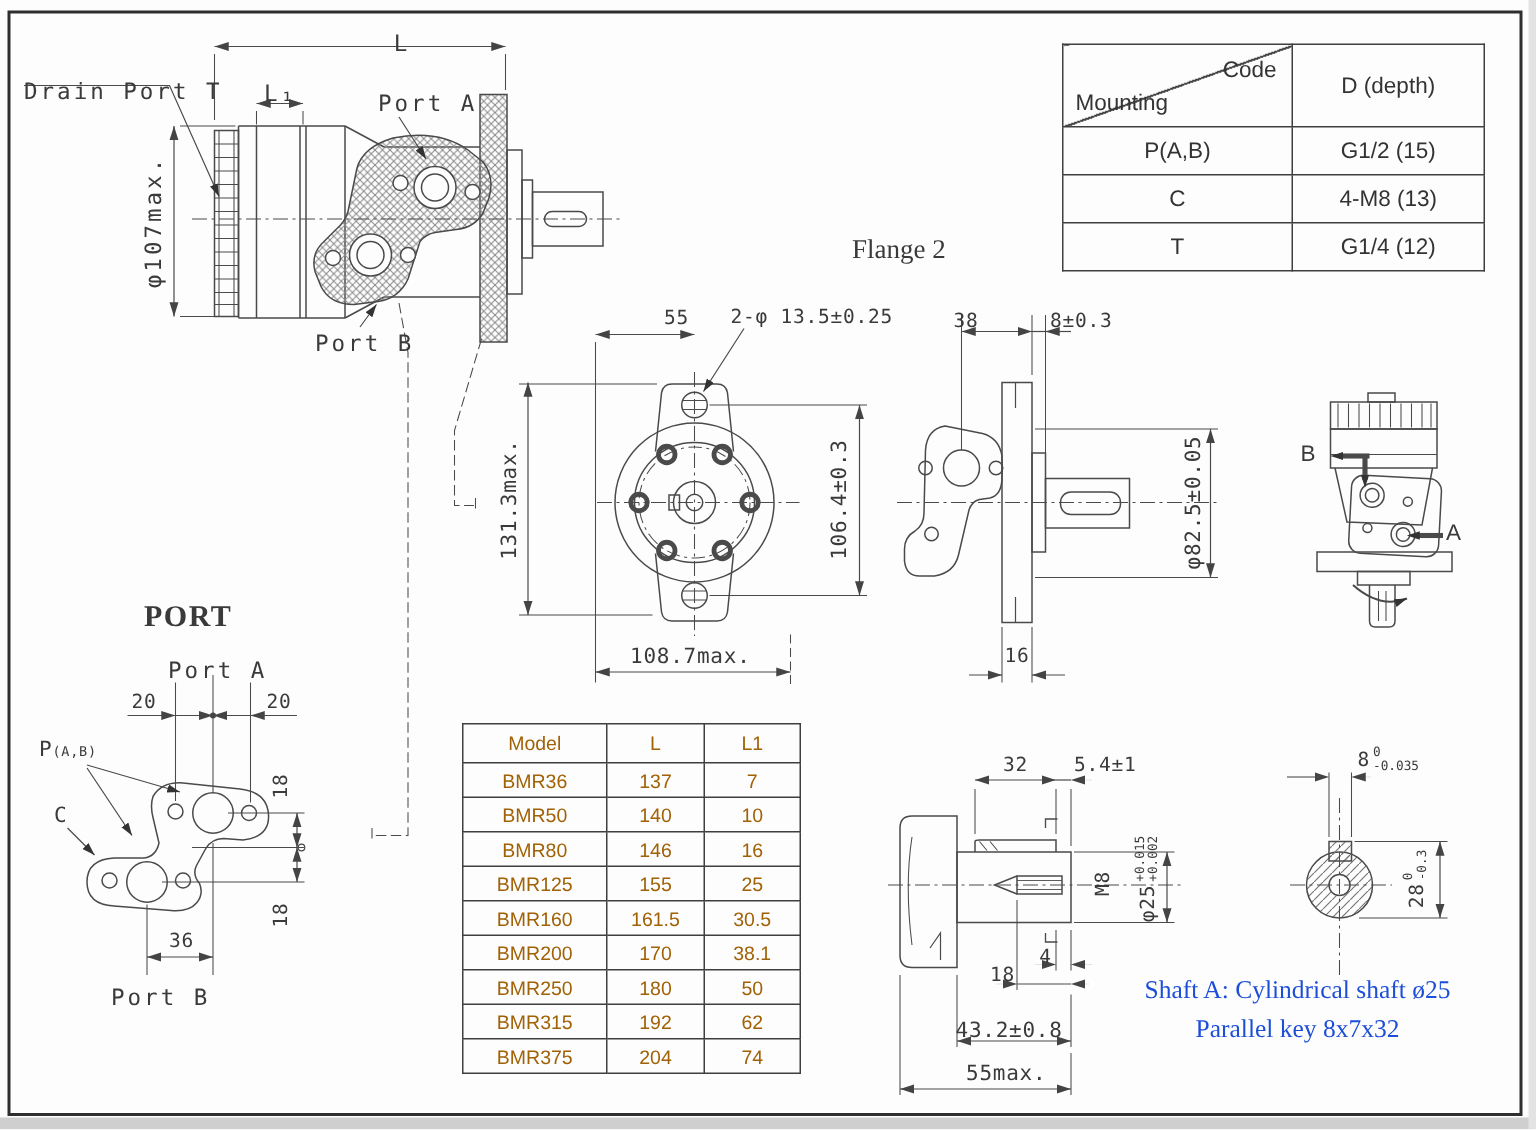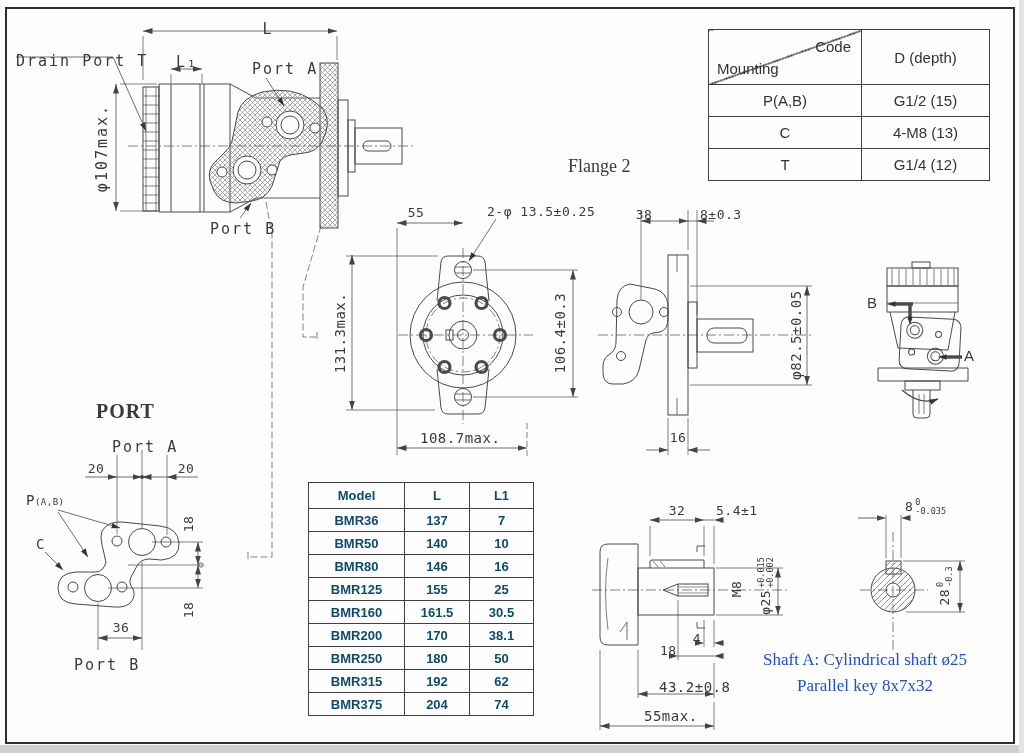--- a/index.html
+++ b/index.html
@@ -20,21 +20,21 @@
   table{border-collapse:collapse;position:absolute;table-layout:fixed;}
   td,th{border:1.6px solid #3f3f3f;text-align:center;vertical-align:middle;padding:0;}
   #mounting-table{left:708px;top:29px;width:279px;font-family:"Liberation Sans",sans-serif;font-size:15px;color:#333;}
   #mounting-table .c1{width:152px;}
   #mounting-table .c2{width:127px;}
   #mounting-table .hrow td{height:54px;}
   #mounting-table tbody td{height:31px;}
   .diag{position:relative;background:linear-gradient(to bottom right,transparent 49.4%,#3f3f3f 49.4%,#3f3f3f 50.8%,transparent 50.8%);text-align:center;}
   .diag .code{position:absolute;right:10px;top:8px;}
   .diag .mount{position:absolute;left:8px;bottom:7px;}
-  #model-table{left:308px;top:482px;width:222px;font-family:"Liberation Sans",sans-serif;font-size:13px;font-weight:700;color:#0c4a6e;}
+  #model-table{left:308px;top:482px;width:222px;font-family:"Liberation Sans",sans-serif;font-size:13px;font-weight:400;color:#a16207;}
   #model-table .c1{width:95px;}
   #model-table .c2{width:64px;}
   #model-table .c3{width:63px;}
   #model-table thead td{height:25px;}
   #model-table tbody td{height:22px;}
   .note{position:absolute;font-family:"Liberation Serif",serif;font-size:17px;color:#1d4ed8;white-space:nowrap;}
 </style>
 </head>
 <body>
 
@@ -284,21 +284,21 @@
   </svg>
 
   <span class="dim big" style="left:16px;top:52px;">Drain Port T</span>
   <span class="dim big ctr" style="left:268px;top:20px;">L</span>
   <span class="dim big ctr" style="left:187px;top:53px;">L₁</span>
   <span class="dim big" style="left:252px;top:60px;">Port A</span>
   <span class="dim big rot" style="left:102px;top:148px;">φ107max.</span>
   <span class="dim big" style="left:210px;top:220px;">Port B</span>
 
   <span class="dim serif" style="left:568px;top:156px;font-size:18px;">Flange 2</span>
-  <span class="dim ctr" style="left:416px;top:205px;">55</span>
+  <span class="dim ctr" style="left:451px;top:205px;">55</span>
   <span class="dim" style="left:487px;top:204px;">2-φ 13.5±0.25</span>
   <span class="dim rot" style="left:340px;top:333px;font-size:14px;">131.3max.</span>
   <span class="dim rot" style="left:560px;top:333px;font-size:14px;">106.4±0.3</span>
   <span class="dim" style="left:420px;top:430px;font-size:14px;">108.7max.</span>
 
   <span class="dim ctr" style="left:644px;top:207px;">38</span>
   <span class="dim" style="left:700px;top:207px;">8±0.3</span>
   <span class="dim rot" style="left:796px;top:335px;font-size:14px;">φ82.5±0.05</span>
   <span class="dim ctr" style="left:678px;top:430px;">16</span>
 
@@ -318,21 +318,21 @@
 
   <span class="dim ctr" style="left:677px;top:503px;">32</span>
   <span class="dim" style="left:716px;top:503px;">5.4±1</span>
   <span class="dim rot" style="left:736px;top:589px;">M8</span>
   <span class="dim rot" style="left:766px;top:586px;"><span>φ25</span><span class="tol">
         <i>+0.015</i>
         <i>+0.002</i>
       </span></span>
   <span class="dim ctr" style="left:697px;top:631px;">4</span>
   <span class="dim" style="left:660px;top:643px;">18</span>
-  <span class="dim" style="left:637px;top:679px;font-size:14px;padding-left:22px;">43.2±0.8</span>
+  <span class="dim" style="left:637px;top:679px;font-size:14px;">43.2±0.8</span>
   <span class="dim" style="left:644px;top:708px;font-size:14px;">55max.</span>
 
   <span class="dim" style="left:905px;top:498px;"><span>8</span><span class="tol">
         <i>0</i>
         <i>-0.035</i>
       </span></span>
   <span class="dim rot" style="left:945px;top:586px;"><span>28</span><span class="tol">
         <i>0</i>
         <i>-0.3</i>
       </span></span>

